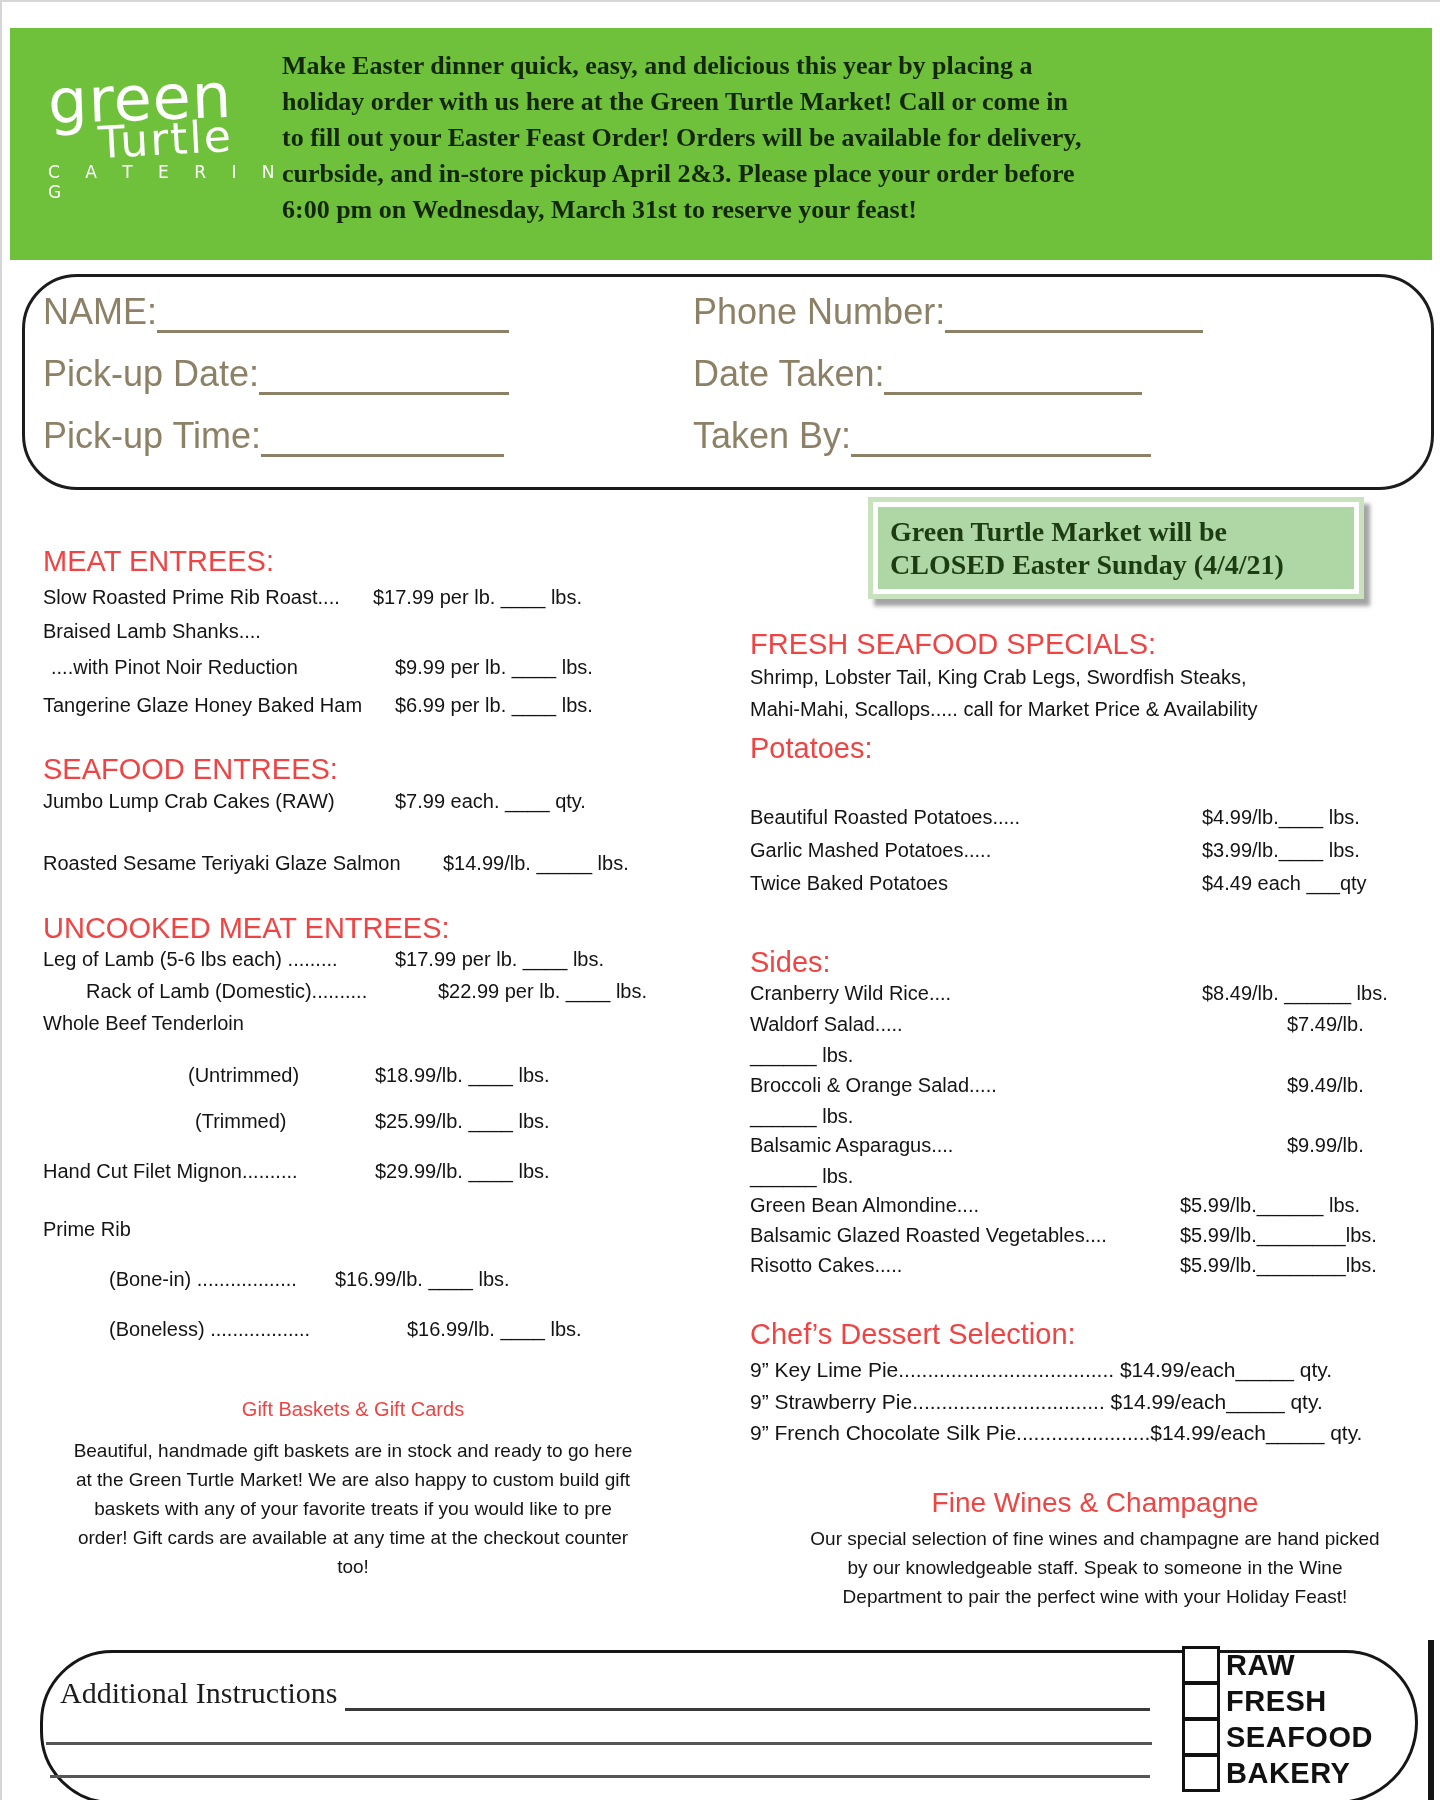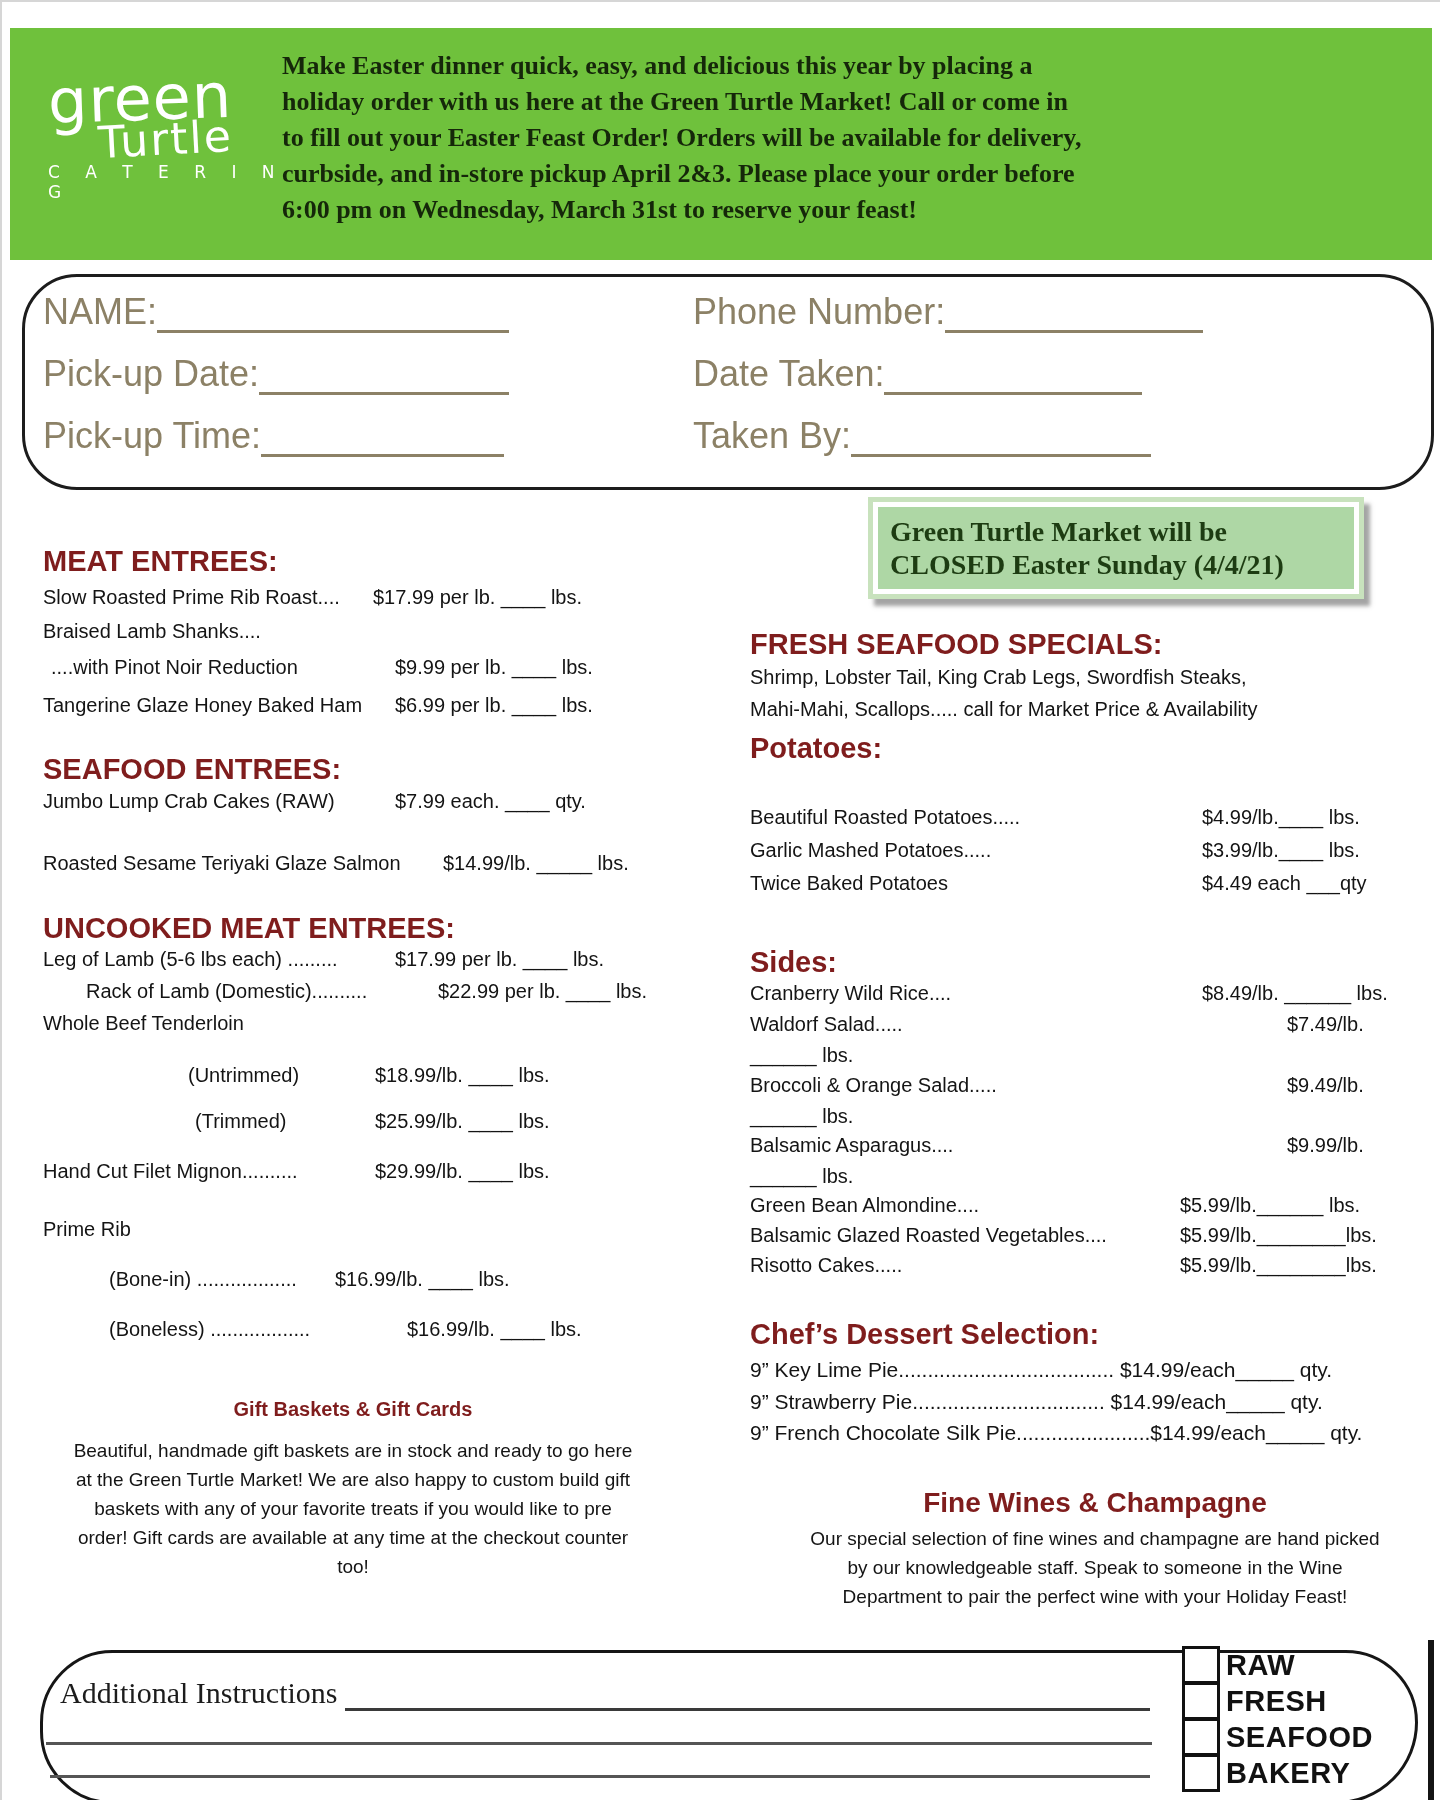--- a/index.html
+++ b/index.html
@@ -25,21 +25,21 @@
   
   .notice-outer{position:absolute;left:868px;top:497px;width:486px;background:#c8e2bd;padding:5px;
                 box-shadow:6px 7px 4px rgba(90,90,90,.55);}
   .notice-inner{background:#aed7a5;border:5px solid #ffffff;padding:8px 12px;}
   .notice-inner div{font-family:"Liberation Serif",serif;font-weight:bold;font-size:28px;line-height:33px;color:#1d3c12;white-space:nowrap;}
 
   
   .col{position:absolute;top:0;height:1800px;}
   #left-col{left:43px;width:640px;}
   #right-col{left:750px;width:690px;}
-  .hdr{position:absolute;font-weight:bold;font-size:29px;color:#7f1d1d;white-space:nowrap;}
+  .hdr{position:absolute;font-weight:normal;font-size:29px;color:#ef4444;white-space:nowrap;}
   .row{position:absolute;font-size:20px;color:#141414;white-space:nowrap;}
   .row .price{position:absolute;top:0;}
   .center{text-align:center;}
   .para{position:absolute;font-size:19px;line-height:29px;color:#141414;}
   .para div{white-space:nowrap;}
   .dessert{font-size:21px;}
 
   
   .bottom-box{position:absolute;left:40px;top:1650px;width:1372px;height:148px;border:3px solid #161616;
               border-radius:80px 80px 90px 80px;background:#ffffff;}

